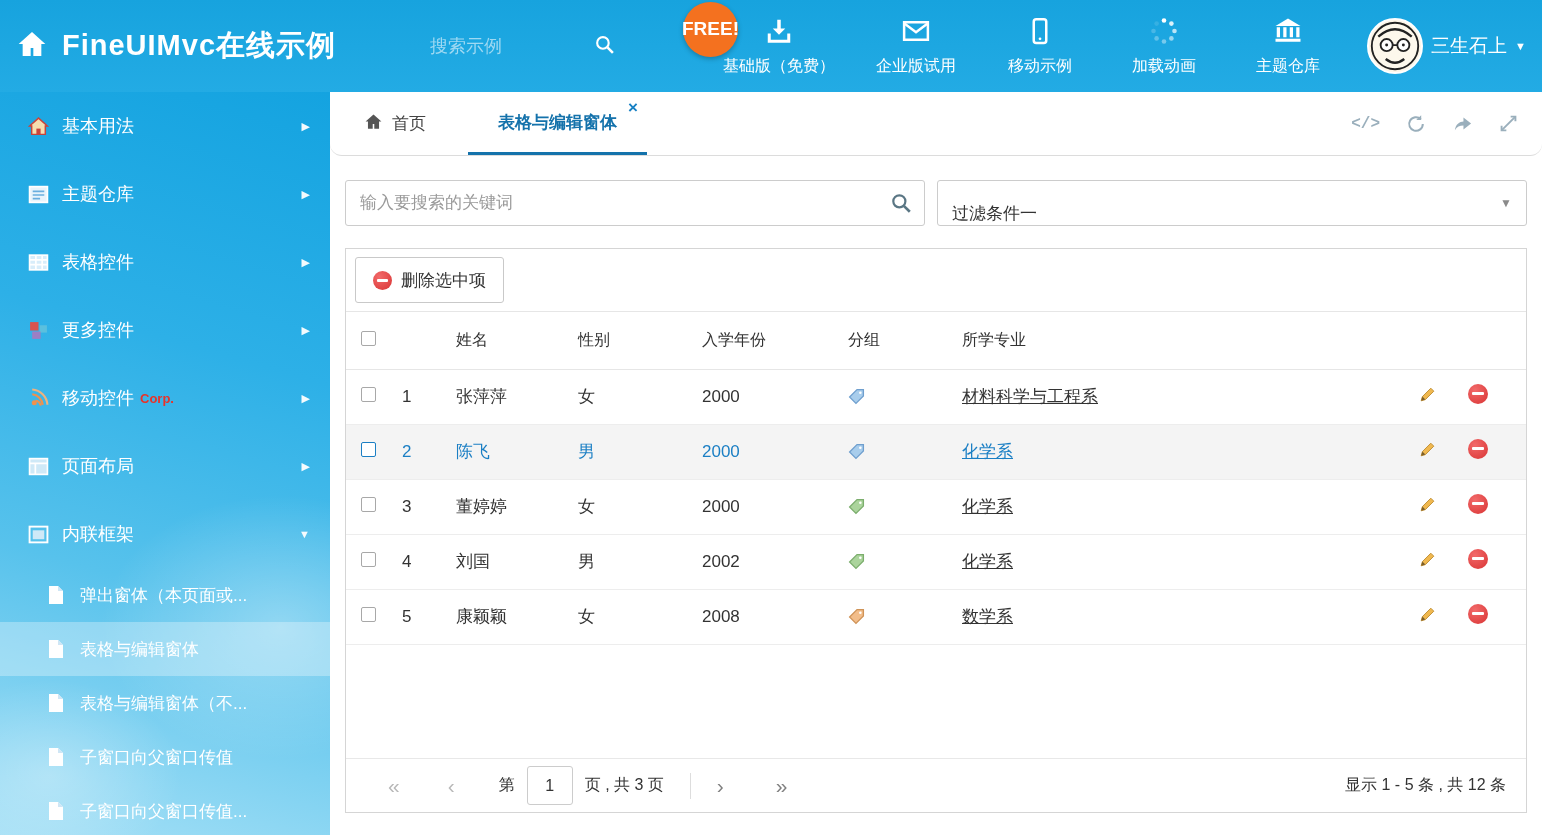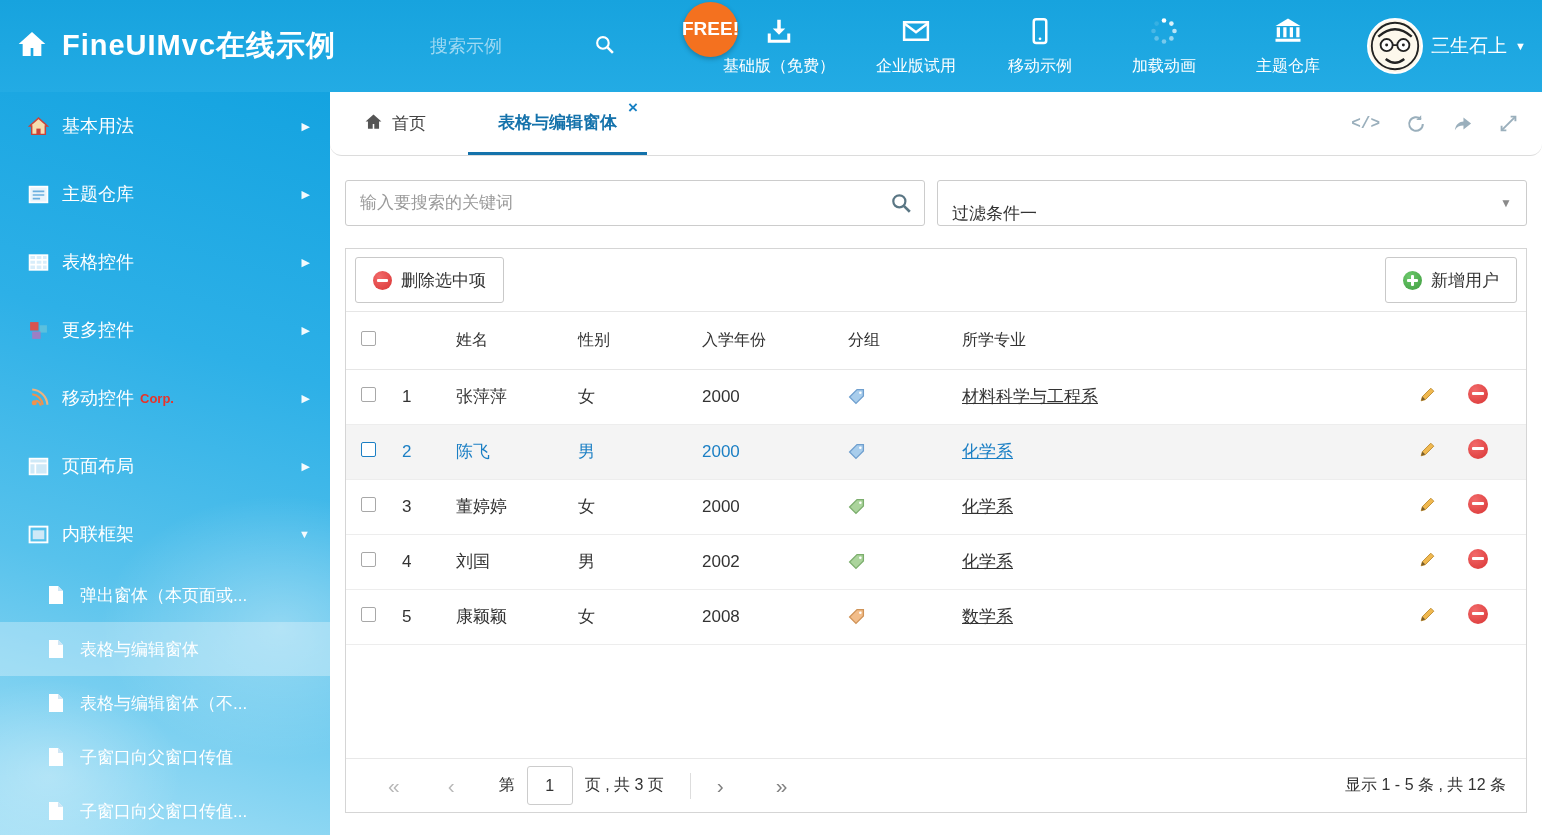--- a/index.html
+++ b/index.html
@@ -385,24 +385,20 @@
         <span class="dd-caret">▼</span>
       </div>
     </div>
 
     <div class="panel">
 
       <div class="toolbar">
         <button class="btn">
           <span class="ic-circle ic-minus"></span>
           <span>删除选中项</span>
-        </button>
-        <button class="btn btn-add">
-          <span class="ic-circle ic-plus"></span>
-          <span>新增用户</span>
         </button>
       </div>
 
       <table class="grid">
         <colgroup>
           <col style="width:50px">
             <col style="width:54px">
             <col style="width:122px">
             <col style="width:124px">
           <col style="width:146px">

